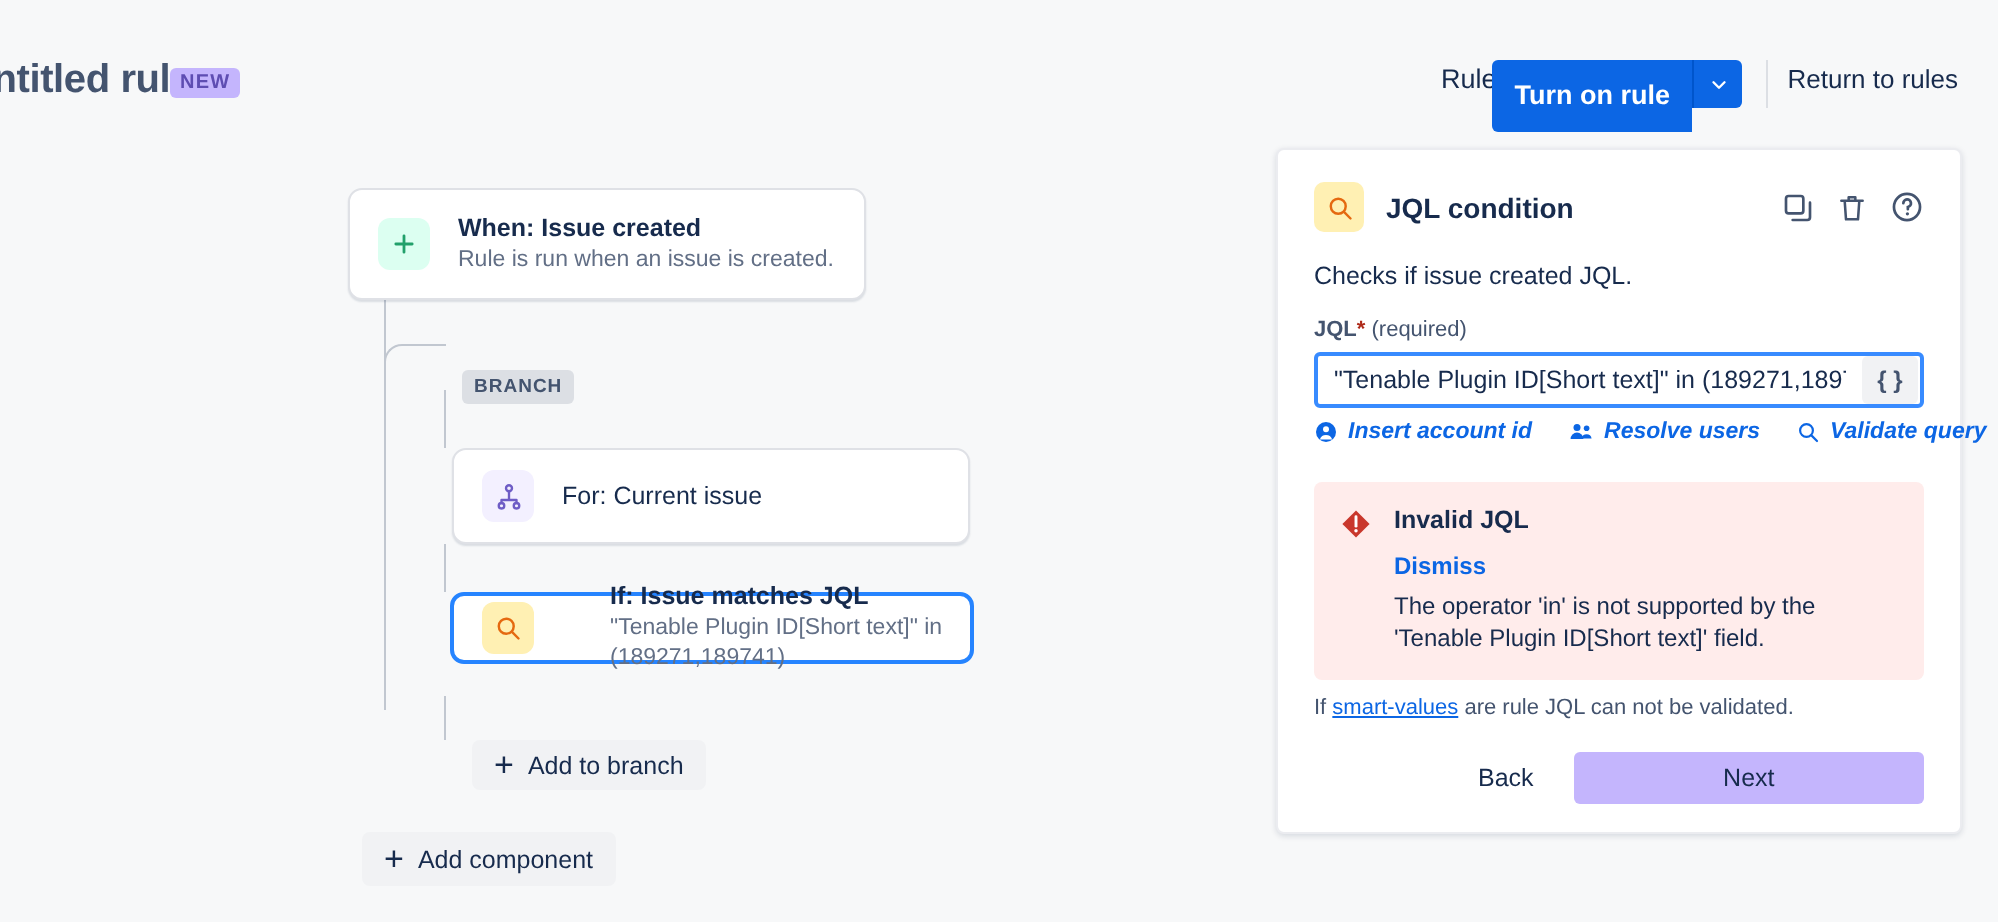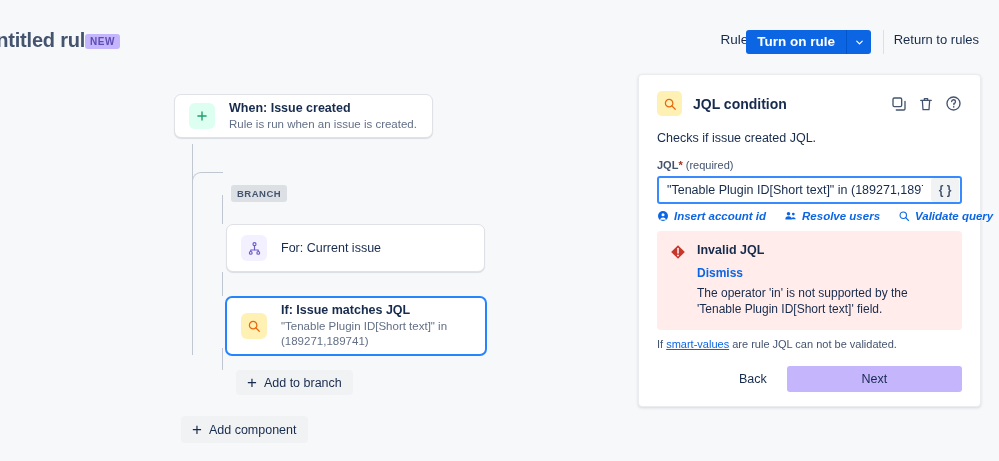--- a/index.html
+++ b/index.html
@@ -27,21 +27,21 @@
   }
   #rule-details {
     position: absolute; right: 208px; top: 32px;
     font-size: 13.5px; color: #172B4D; font-weight: 500; white-space: nowrap;
   }
   #turnon-group { position: absolute; right: 128px; top: 30px; display: flex; height: 24px; }
   #turn-on-rule {
     background: #0C66E4; color: #fff; border: none;
     font-family: inherit; font-size: 13.5px; font-weight: 600;
     padding: 0 11px; border-radius: 3px 0 0 3px; cursor: pointer;
-    height: 24px; line-height: 24px;
+    height: 36px; line-height: 24px;
   }
   #turnon-caret {
     background: #0C66E4; color: #fff; border: none; border-left: 1px solid #0055CC;
     width: 25px; border-radius: 0 3px 3px 0; cursor: pointer;
     display: flex; align-items: center; justify-content: center;
   }
   #topbar-divider { position: absolute; right: 115px; top: 30px; width: 1px; height: 24px; background: #DCDFE4; }
   #return-to-rules {
     position: absolute; right: 20px; top: 32px;
     font-size: 13px; color: #172B4D; font-weight: 500; white-space: nowrap; cursor: pointer;
@@ -63,23 +63,23 @@
   .node.selected { border: 2px solid #2684FF; box-shadow: none; }
   .node-icon {
     width: 26px; height: 26px; border-radius: 6px; margin-left: 14px;
     display: flex; align-items: center; justify-content: center; flex: none;
   }
   .node-text { margin-left: 14px; }
   .node-title { font-size: 12.5px; font-weight: 700; color: #172B4D; line-height: 15px; }
   .node-sub { font-size: 11.5px; color: #626F86; line-height: 15px; margin-top: 1px; }
   .node-single { font-size: 12.5px; color: #172B4D; margin-left: 14px; }
 
-  #node-trigger { left: 174px; top: 32px; width: 259px; height: 44px; }
+  #node-trigger { left: 174px; top: 32px; width: 259px; height: 56px; }
   #node-branch-for { left: 226px; top: 162px; width: 259px; height: 48px; }
-  #node-jql { left: 225px; top: 234px; width: 262px; height: 60px; }
+  #node-jql { left: 225px; top: 234px; width: 262px; height: 36px; gap: 24px; }
 
   #branch-badge {
     position: absolute; left: 231px; top: 123px;
     background: #DCDFE4; color: #44546F;
     font-size: 9.5px; font-weight: 700; letter-spacing: .5px;
     padding: 3px 6px; border-radius: 3px;
   }
 
   .add-btn {
     position: absolute; background: #F1F2F4; border: none;
@@ -125,21 +125,21 @@
     font-family: inherit; font-size: 12px; font-weight: 700; color: #44546F;
   }
 
   #jql-links { display: flex; gap: 18px; margin-top: 6px; }
   .jql-link {
     display: flex; align-items: center; gap: 5px;
     color: #0C66E4; font-size: 11.5px; font-weight: 600; cursor: pointer; white-space: nowrap; font-style: italic;
   }
 
   #error-box {
-    margin-top: 9px; background: #FFECEB; border-radius: 4px;
+    margin-top: 19px; background: #FFECEB; border-radius: 4px;
     padding: 12px 22px 13px 13px; display: flex;
   }
   #error-body { margin-left: 11px; }
   #error-title { font-size: 12.5px; font-weight: 700; color: #172B4D; }
   #error-msg { font-size: 12px; color: #172B4D; line-height: 16px; margin-top: 5px; }
   #error-dismiss { font-size: 12px; font-weight: 600; color: #0C66E4; margin-top: 9px; cursor: pointer; }
 
   #smart-note { font-size: 11px; color: #44546F; margin-top: 8px; }
   #smart-note a { color: #0C66E4; text-decoration: underline; cursor: pointer; }
 

